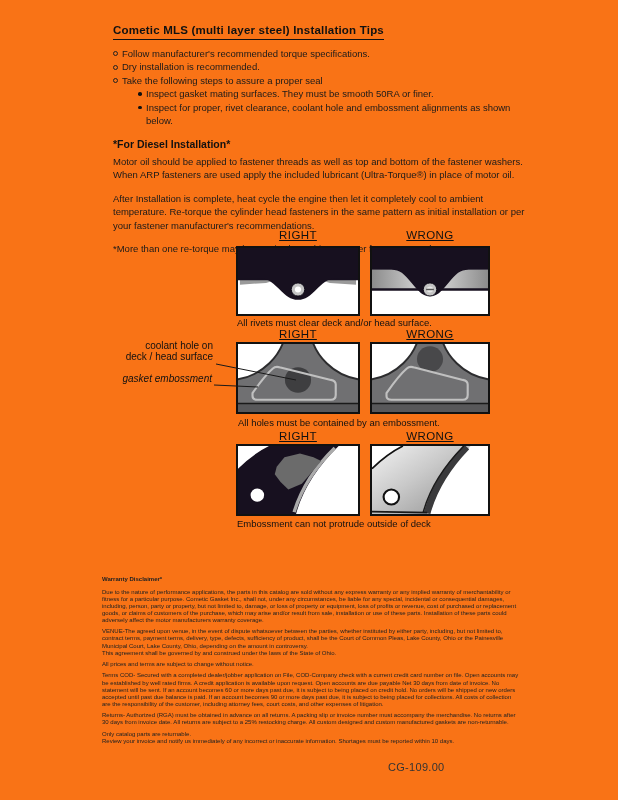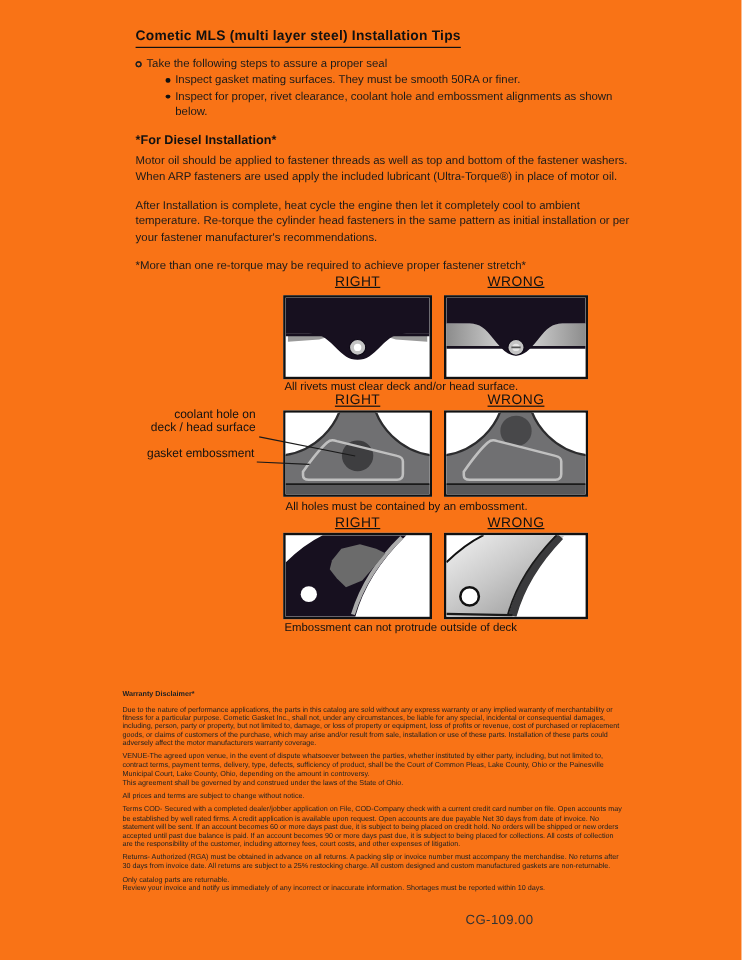--- a/index.html
+++ b/index.html
@@ -29,21 +29,21 @@
   .ann{position:absolute;font-size:10px;line-height:10.5px;text-align:right;color:#111;}
   #lab1r{left:236px;top:229px;width:124px;} #lab1w{left:370px;top:229px;width:120px;}
   #box1r{left:236px;top:246px;width:124px;height:70px;}
   #box1w{left:370px;top:246px;width:120px;height:70px;}
   #cap1{left:237px;top:317px;}
   #lab2r{left:236px;top:328px;width:124px;} #lab2w{left:370px;top:328px;width:120px;}
   #box2r{left:236px;top:342px;width:124px;height:72px;}
   #box2w{left:370px;top:342px;width:120px;height:72px;}
   #cap2{left:238px;top:417px;}
   #ann-coolant{left:95px;top:341px;width:118px;}
-  #ann-emboss{left:95px;top:374px;width:117px;}
+  #ann-emboss{left:95px;top:374px;width:117px;font-style:italic;}
   #leader-svg{position:absolute;left:0;top:330px;pointer-events:none;}
   #lab3r{left:236px;top:430px;width:124px;} #lab3w{left:370px;top:430px;width:120px;}
   #box3r{left:236px;top:444px;width:124px;height:72px;}
   #box3w{left:370px;top:444px;width:120px;height:72px;}
   #cap3{left:237px;top:518px;width:240px;}
 
   
   .legal{position:absolute;left:102px;top:576px;width:417px;font-size:6px;line-height:7.1px;color:#222;}
   .legal-heading{font-weight:bold;margin:0 0 5.5px 0;}
   .legal p{margin:0 0 4.3px 0;white-space:pre-line;}
@@ -51,21 +51,22 @@
   .footer-code{position:absolute;left:388px;top:761px;font-size:11px;letter-spacing:.3px;color:#333;}
 </style>
 </head>
 <body>
 
 <div class="page">
 
   <div id="top-text">
     <div class="title">Cometic MLS (multi layer steel) Installation Tips</div>
     <ul class="tips">
-      <li><span class="b-open"></span></li>
+      <li><span class="b-open"></span><span>Follow manufacturer's recommended torque specifications.</span></li>
+      <li><span class="b-open"></span><span>Dry installation is recommended.</span></li>
       <li><span class="b-open"></span><span>Take the following steps to assure a proper seal</span>
         <ul class="subtips">
           <li><span class="b-fill"></span><span>Inspect gasket mating surfaces.  They must be smooth 50RA or finer.</span></li>
           <li><span class="b-fill"></span><span>Inspect for proper, rivet clearance, coolant hole and embossment alignments as shown below.</span></li>
         </ul>
       </li>
     </ul>
     <div class="diesel-heading">*For Diesel Installation*</div>
     <p class="para">Motor oil should be applied to fastener threads as well as top and bottom of the fastener washers. When ARP fasteners are used apply the included lubricant (Ultra-Torque®) in place of motor oil.</p>
     <p class="para">After Installation is complete, heat cycle the engine then let it completely cool to ambient temperature. Re-torque the cylinder head fasteners in the same pattern as initial installation or per your fastener manufacturer's recommendations.</p>

